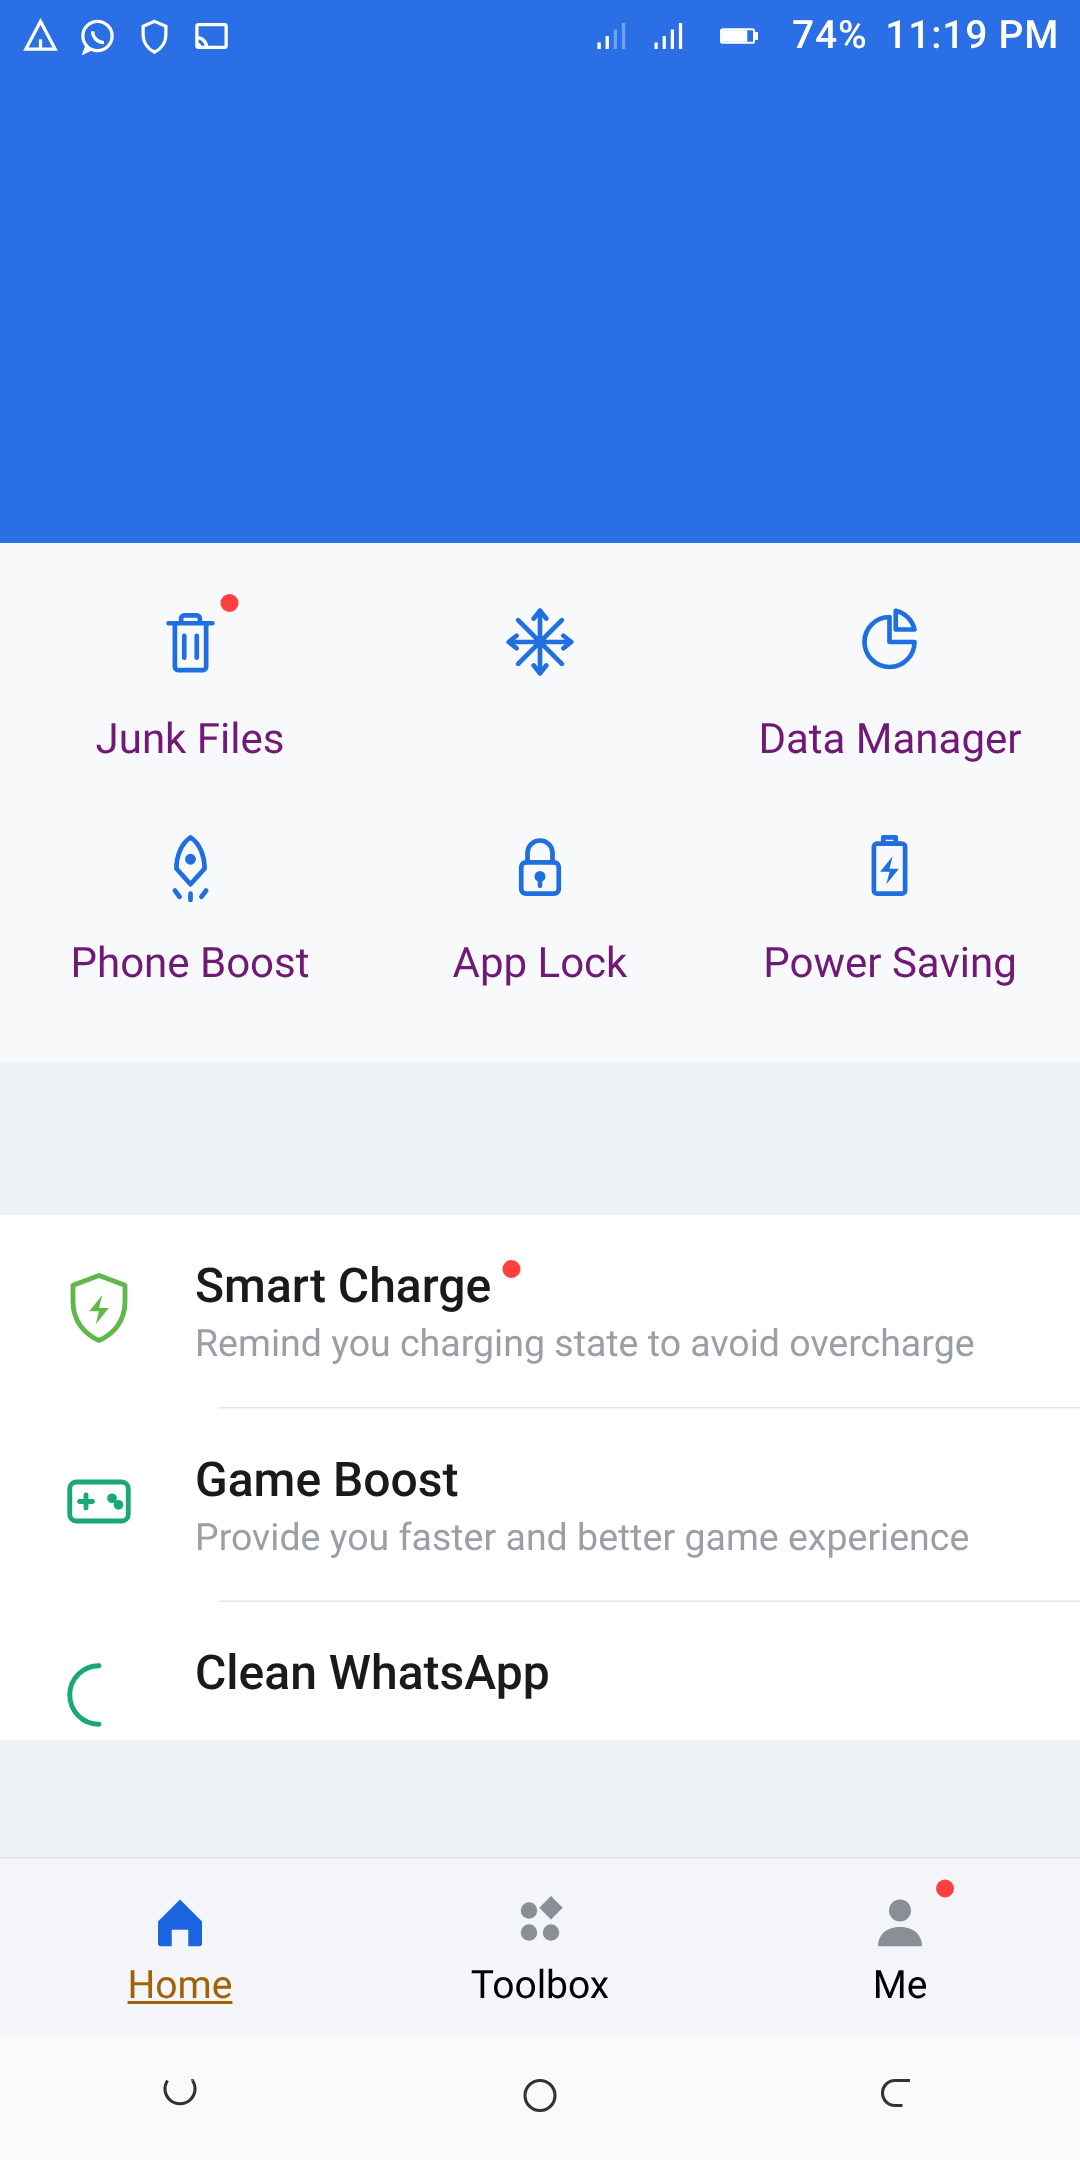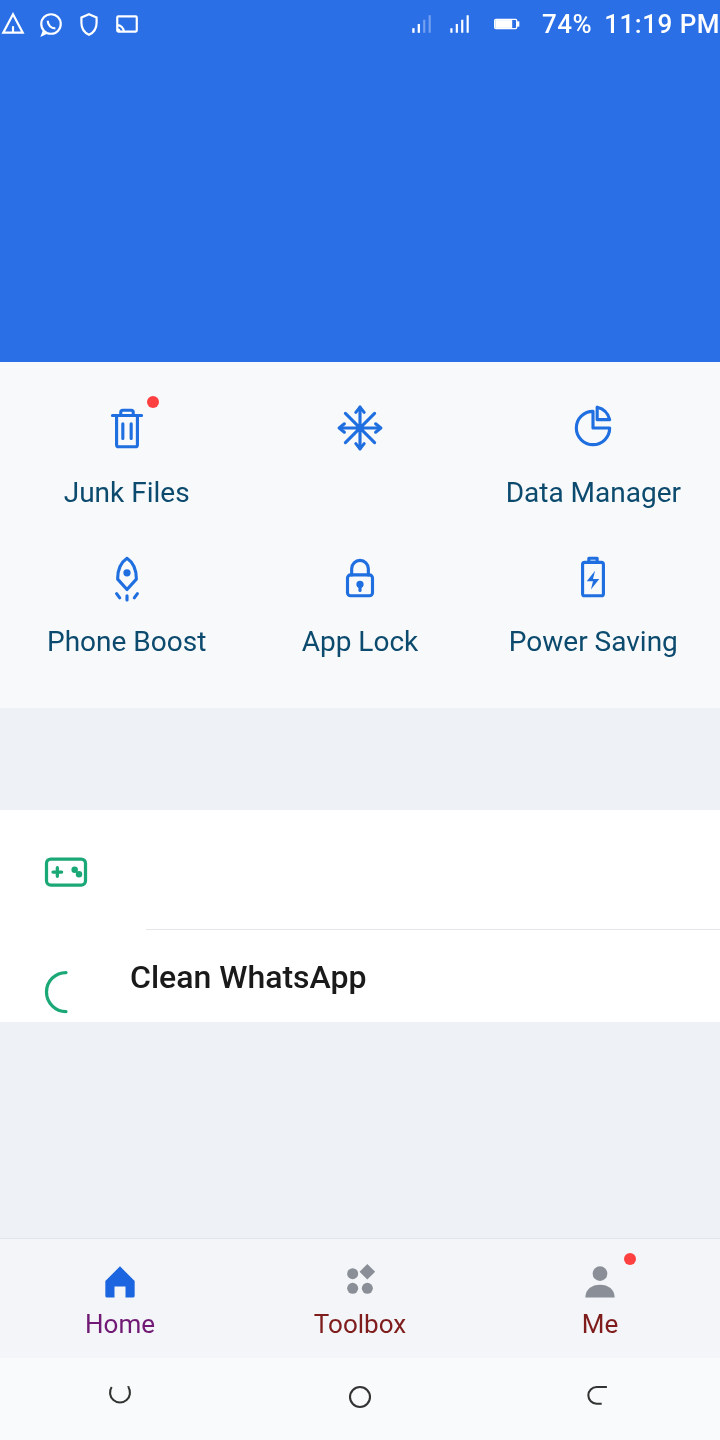--- a/index.html
+++ b/index.html
@@ -2,21 +2,21 @@
 <html><head>
 <meta charset="utf-8">
 <style>
   * { margin: 0; padding: 0; box-sizing: border-box; font-family: -apple-system, Roboto, "Helvetica Neue", Arial, sans-serif; }
   html, body { width: 720px; height: 1440px; background: #eef1f5; overflow: hidden; }
 
   
   .status-bar {
     position: absolute; inset: 0 0 auto 0; height: 48px;
     display: flex; align-items: center; justify-content: space-between;
-    padding: 0 0; color: #fff; font-size: 24px; font-weight: 500;
+    padding: 0 14px; color: #fff; font-size: 24px; font-weight: 500;
     z-index: 30;
   }
   .status-left, .status-right { display: flex; align-items: center; gap: 12px; }
   .sb-icon { width: 26px; height: 26px; display: inline-flex; align-items: center; justify-content: center; }
   .sb-icon svg { width: 26px; height: 26px; stroke: #fff; fill: none; stroke-width: 2; }
   .status-right .txt { font-size: 26px; letter-spacing: .5px; }
 
   
   .hero {
     position: absolute; inset: 0 0 auto 0; height: 408px;
@@ -58,21 +58,21 @@
     position:absolute; left:0; right:0; top:362px;
     background:#f7f9fb;
     display:grid; grid-template-columns: repeat(3,1fr);
     row-gap: 40px;
     padding: 38px 10px 50px;
     z-index: 10;
   }
   .tool { display:flex; flex-direction:column; align-items:center; gap:20px; cursor:pointer; position:relative; }
   .tool .ic { width:56px; height:56px; display:flex; align-items:center; justify-content:center; position:relative;}
   .tool .ic svg { width:50px; height:50px; stroke:#1f6fe0; fill:none; stroke-width:3; stroke-linecap:round; stroke-linejoin:round;}
-  .tool .lbl { font-size:28px; color:#0c4a6e; }
+  .tool .lbl { font-size:28px; color:#701a75; }
   .dot { position:absolute; top:-4px; right:-4px; width:12px; height:12px; background:#ff4040; border-radius:50%; }
 
   
   .features {
     position:absolute; left:0; right:0; top:810px;
     background:#fff; z-index:10;
     padding-left: 36px;
   }
   .feat { display:flex; align-items:flex-start; gap:34px; padding: 28px 24px 28px 0; position:relative; cursor:pointer;}
   .feat + .feat { }
@@ -85,22 +85,22 @@
   .feat .reddot{ position:absolute; left:205px; top:2px; width:12px; height:12px; background:#ff4040; border-radius:50%;}
 
   
   .tabs {
     position:absolute; left:0; right:0; bottom:82px; height:120px;
     background:#f3f5f8; display:flex; z-index:20;
     border-top:1px solid #e2e5ea;
   }
   .tab { flex:1; display:flex; flex-direction:column; align-items:center; justify-content:center; gap:6px; cursor:pointer; position:relative;}
   .tab svg { width:44px; height:44px;}
-  .tab .lbl { font-size:26px; color:#7f1d1d; }
-  .tab.active .lbl { color:#701a75; }
+  .tab .lbl { font-size:26px; color:#000000; }
+  .tab.active .lbl { color:#a16207;text-decoration:underline; }
   .tab .reddot { position:absolute; top:14px; right:84px; width:12px; height:12px; background:#ff4040; border-radius:50%;}
 
   
   .navbar {
     position:absolute; left:0; right:0; bottom:0; height:82px;
     background:#f9fafb; display:flex; align-items:center; justify-content:space-around;
     z-index:20;
   }
   .navbar svg { width:40px; height:40px; stroke:#333; fill:none; stroke-width:2.5; }
 </style>
@@ -230,29 +230,47 @@
           <path d="M20 6h8v4h-8z"></path>
           <path d="M26 18l-8 10h6l-2 8 8-10h-6z" fill="#1f6fe0" stroke="none"></path>
         </svg>
     </div>
     <div class="lbl">Power Saving</div>
   </div>
 </div>
 
 <div class="features">
 
+  <div class="feat">
+    <div class="ic">
+      <svg viewBox="0 0 48 48" fill="none" stroke="#60b84a" stroke-width="3">
+          <path d="M24 4l16 6v10c0 12-7 20-16 24C15 40 8 32 8 20V10z"></path>
+          <path d="M26 16l-8 10h6l-2 8 8-10h-6z" fill="#60b84a" stroke="none"></path>
+        </svg>
+    </div>
+    <div class="body">
+      <div class="reddot"></div>
+      <div class="t">Smart Charge</div>
+      <div class="s">Remind you charging state to avoid overcharge</div>
+    </div>
+    <div class="divider"></div>
+  </div>
 
   <div class="feat">
     <div class="ic">
       <svg viewBox="0 0 48 48" fill="none" stroke="#1aa876" stroke-width="3">
           <rect x="6" y="12" width="36" height="24" rx="4"></rect>
           <path d="M16 20v8M12 24h8"></path>
           <circle cx="32" cy="22" r="1.5" fill="#1aa876"></circle>
           <circle cx="36" cy="26" r="1.5" fill="#1aa876"></circle>
         </svg>
+    </div>
+    <div class="body">
+      <div class="t">Game Boost</div>
+      <div class="s">Provide you faster and better game experience</div>
     </div>
     <div class="divider"></div>
   </div>
 
 
   <div class="feat" style="padding-bottom:0">
     <div class="ic">
       <svg viewBox="0 0 48 48" fill="none" stroke="#1aa876" stroke-width="3">
           <path d="M24 6a18 18 0 1 0 0 36"></path>
           <path d="M24 42a18 18 0 0 0 0-36" stroke-opacity=".0"></path>

